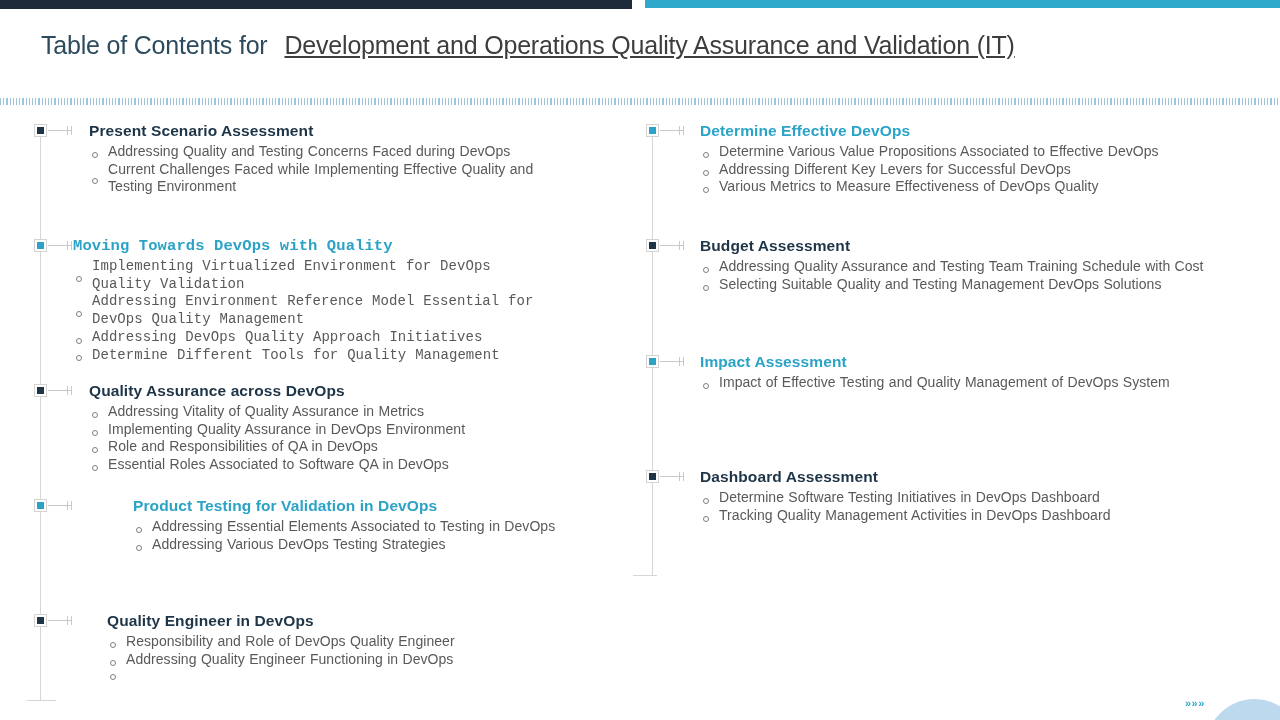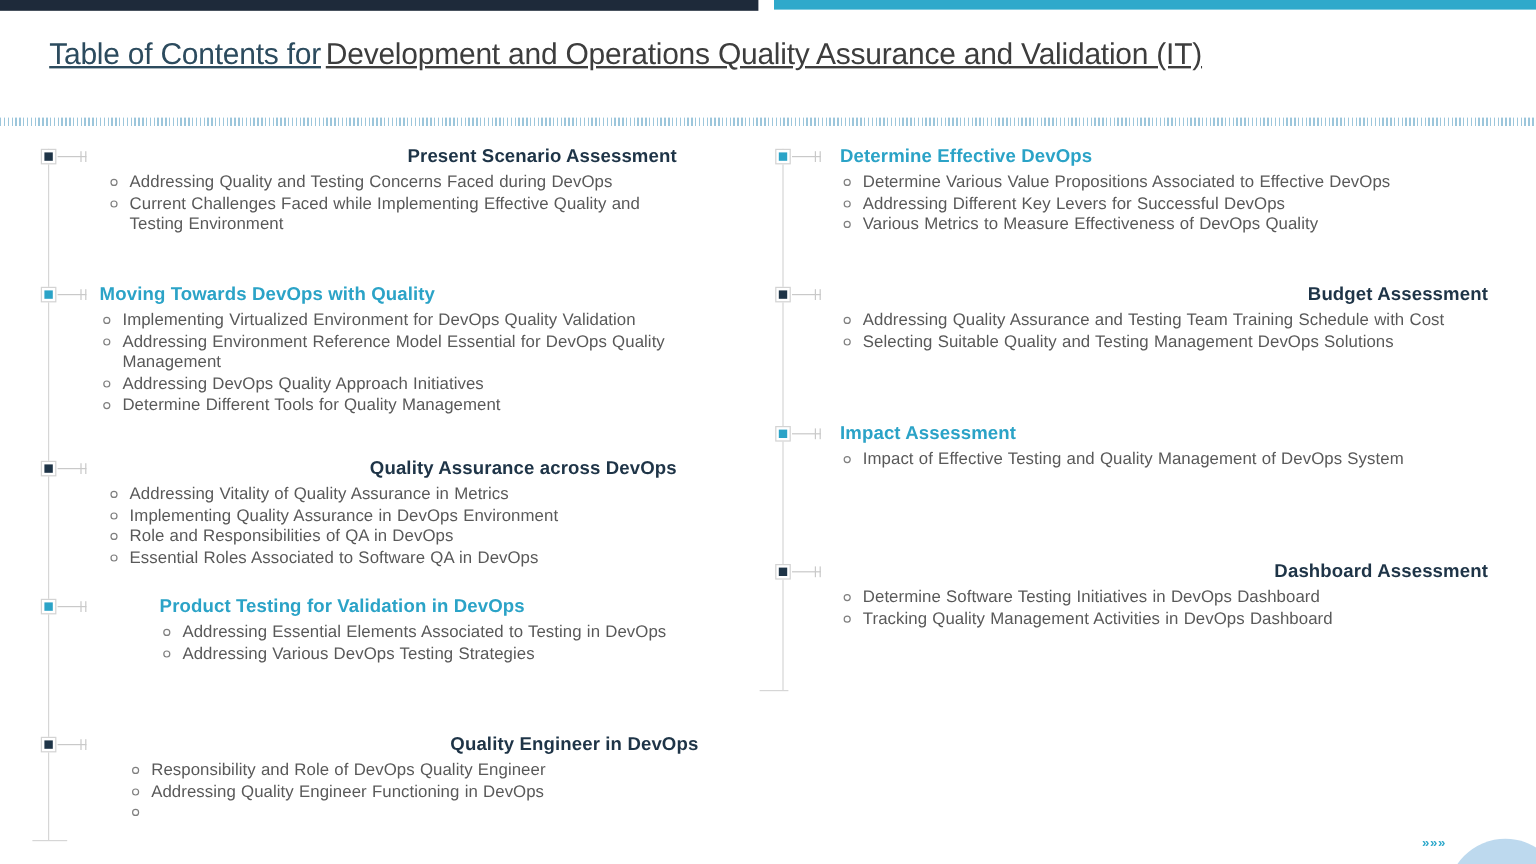--- a/index.html
+++ b/index.html
@@ -9,21 +9,21 @@
     position:relative;
   }
   .slide{position:absolute;inset:0;width:1280px;height:720px;background:#fff;}
 
   
   .bar-left{position:absolute;left:0;top:0;width:632px;height:9px;background:var(--bar_dark);}
   .bar-right{position:absolute;left:645px;top:0;width:635px;height:8px;background:var(--bar_teal);}
 
   
   .title{position:absolute;left:41px;top:28px;margin:0;font-size:25px;font-weight:400;line-height:34px;letter-spacing:-0.2px;white-space:nowrap;}
-  .t-prefix{color:var(--title_prefix);margin-right:4px;text-decoration:underline;}
+  .t-prefix{color:var(--title_prefix);margin-right:17px;}
   .t-main{color:var(--title_main);text-decoration:underline;}
 
   
   .divider{
     position:absolute;left:0;top:98px;width:1280px;height:7px;
     background:repeating-linear-gradient(to right,var(--divider_blue) 0 1.2px,transparent 1.2px 3.2px);
   }
 
   
   .toc-column{position:absolute;top:0;height:720px;}
@@ -36,24 +36,24 @@
     border:1px solid #d3d3d3;display:flex;align-items:center;justify-content:center;z-index:2;
   }
   .marker-square{width:7px;height:7px;}
   .marker-square.tone-dark{background:var(--heading_dark);}
   .marker-square.tone-teal{background:var(--heading_teal);}
   .marker-connector{position:absolute;left:14px;top:9px;width:24px;height:1px;background:var(--connector_gray);}
   .marker-tick{position:absolute;top:5px;width:1px;height:9px;background:var(--connector_gray);}
 
   .section-text{position:absolute;top:0;}
   .section-title{margin:0;font-size:15.5px;font-weight:700;line-height:20px;letter-spacing:0.1px;white-space:nowrap;}
-  .section-title.tone-dark{color:var(--heading_dark);text-align:right;}
+  .section-title.tone-dark{color:var(--heading_dark);}
   .section-title.tone-teal{color:var(--heading_teal);}
   .item-list{margin-top:2px;}
-  .toc-item{display:flex;align-items:flex-start;}
+  .toc-item{display:flex;align-items:center;}
   .circle-bullet{
     flex:none;width:6px;height:6px;border:1px solid var(--bullet_gray);border-radius:50%;
     margin:6px 10px 0 3px;box-sizing:border-box;background:transparent;
   }
   .toc-item-text{
     font-size:14px;line-height:17.7px;color:var(--item_text);word-spacing:0.4px;letter-spacing:0.05px;
   }
 
   
   .chevrons{
@@ -103,21 +103,21 @@
             </div>
           </div>
         </div>
         <div class="toc-section" style="top: 236px; width: 530px;">
           <div class="marker-box">
             <div class="marker-square tone-teal"></div>
           </div>
           <div class="marker-connector"></div>
           <div class="marker-tick" style="left: 33px;"></div>
           <div class="marker-tick" style="left: 37px;"></div>
-          <div class="section-text" style="left: 49px; width: 475px;">
+          <div class="section-text" style="left: 39px; width: 475px; font-family: Liberation Mono, monospace;">
             <h2 class="section-title tone-teal">Moving Towards DevOps with Quality</h2>
             <div class="item-list">
               <div class="toc-item">
                 <span class="circle-bullet"></span>
                 <span class="toc-item-text">Implementing Virtualized Environment for DevOps Quality Validation</span>
               </div>
               <div class="toc-item">
                 <span class="circle-bullet"></span>
                 <span class="toc-item-text">Addressing Environment Reference Model Essential for DevOps Quality Management</span>
               </div>

